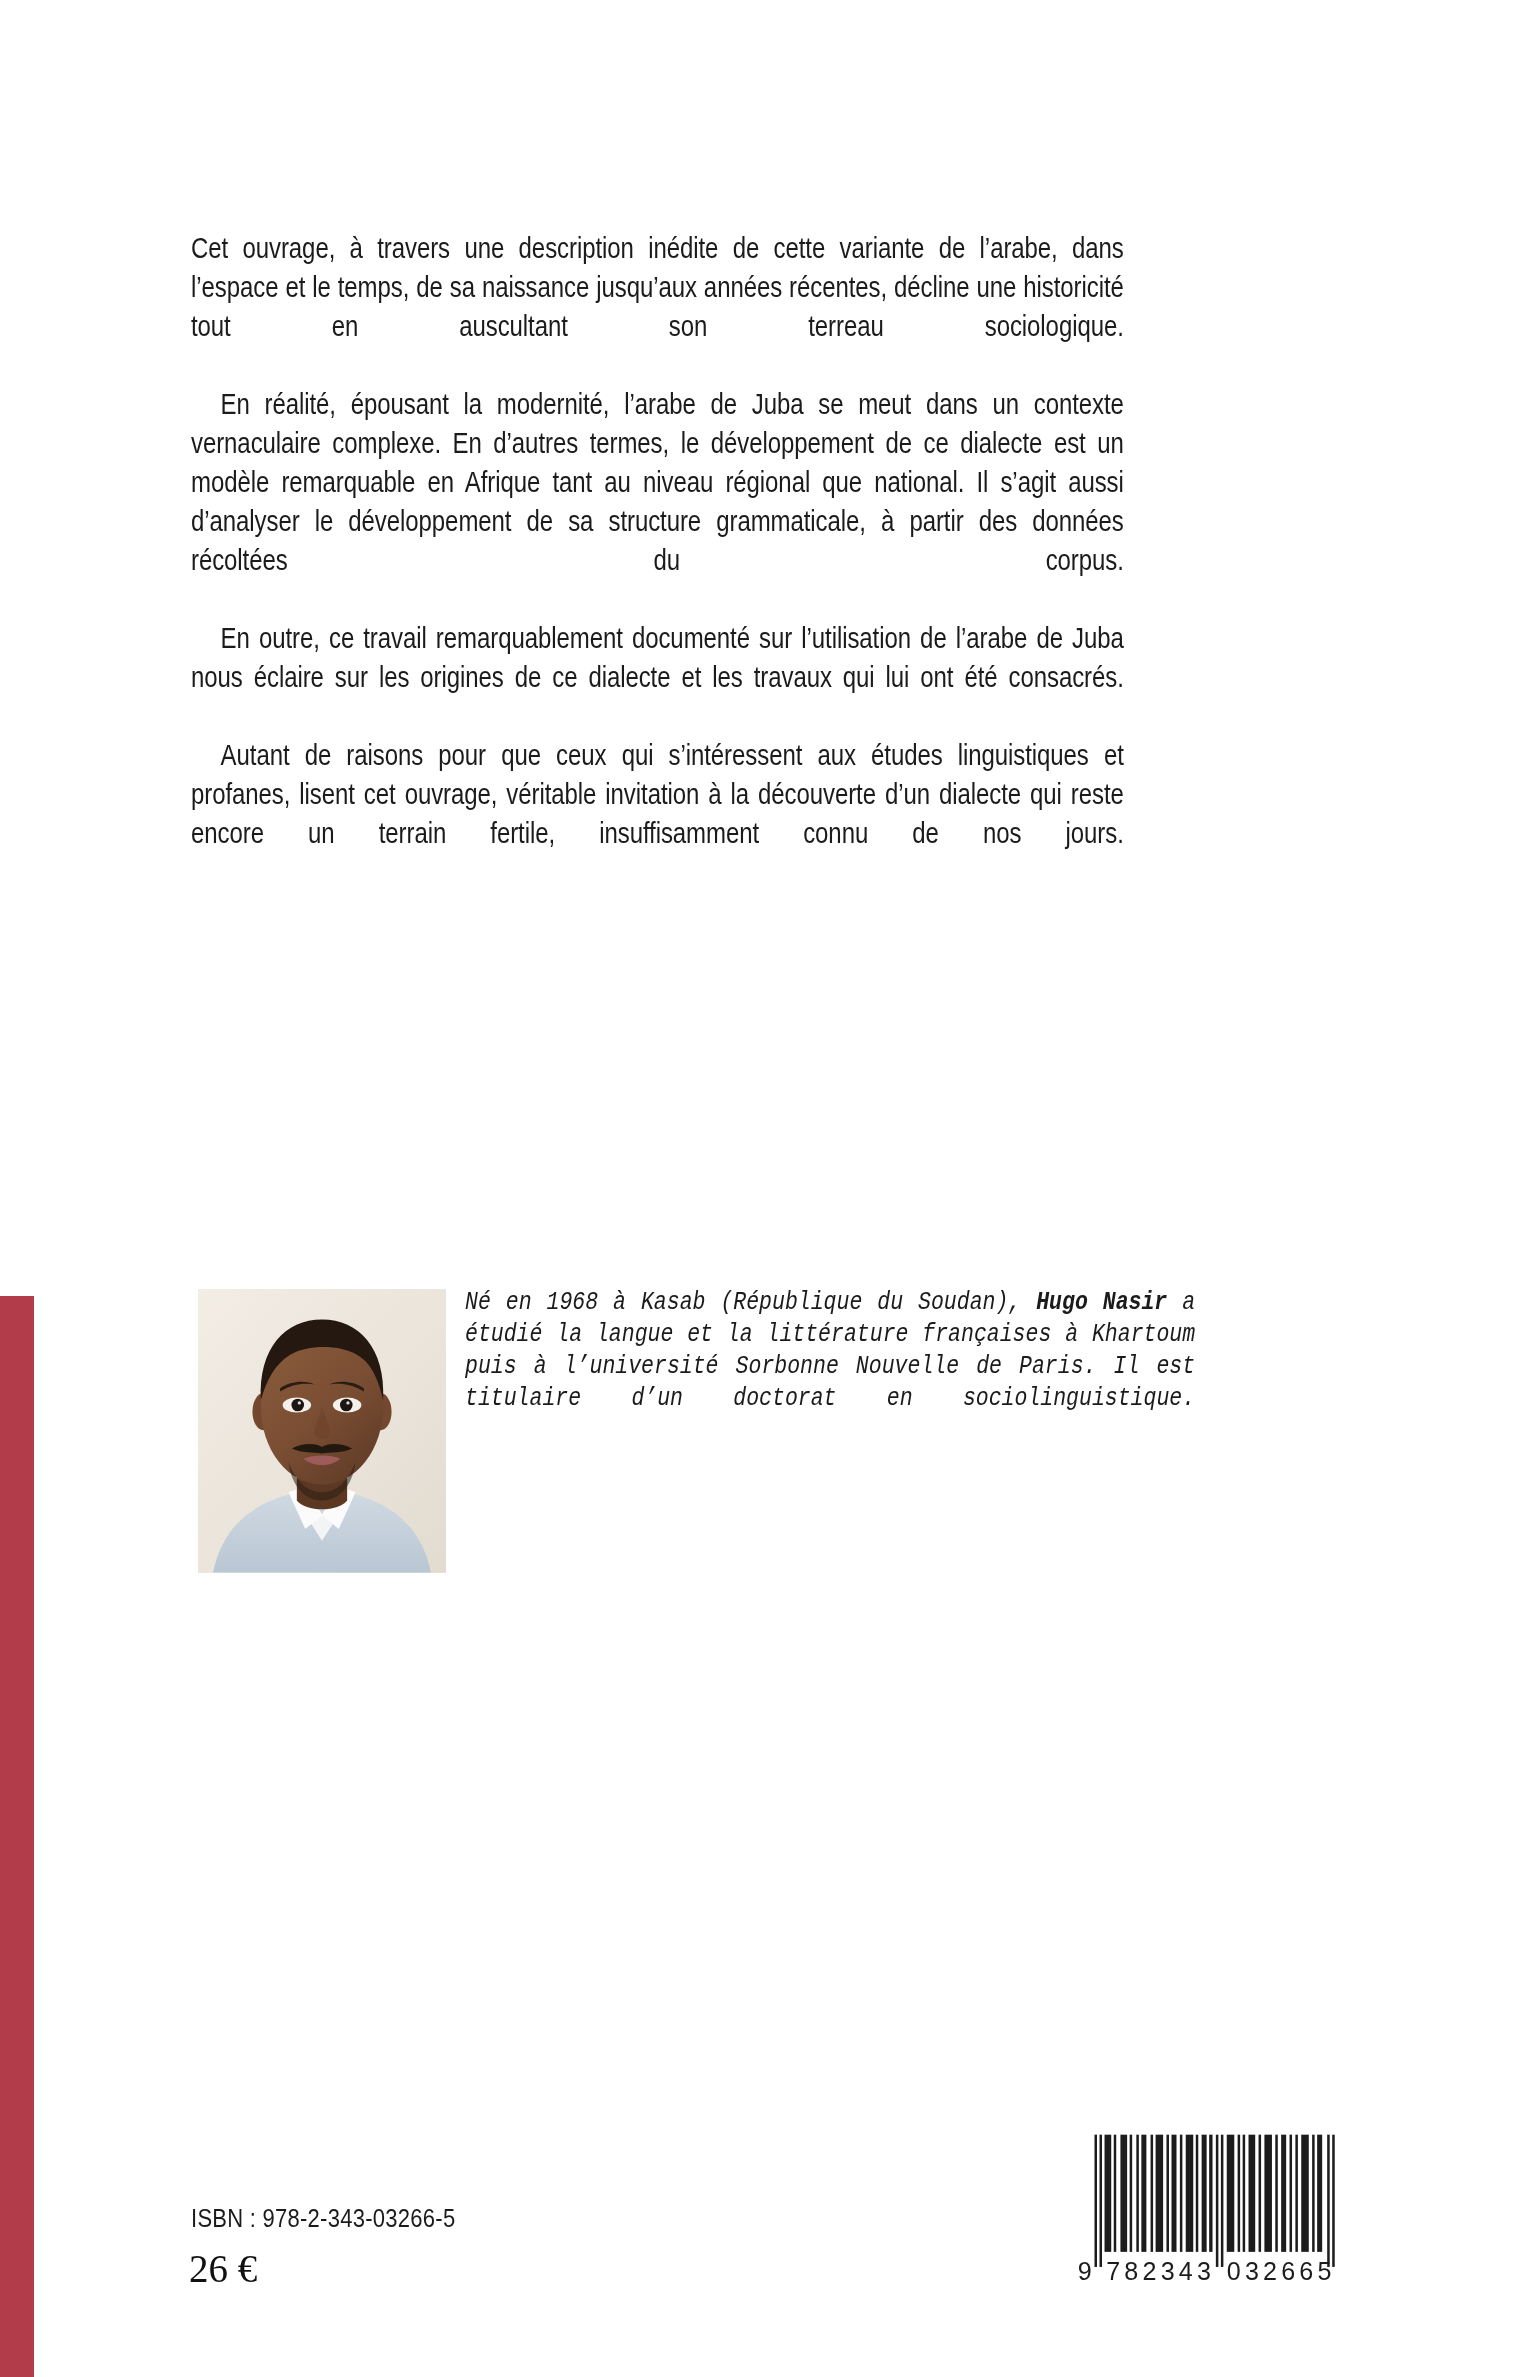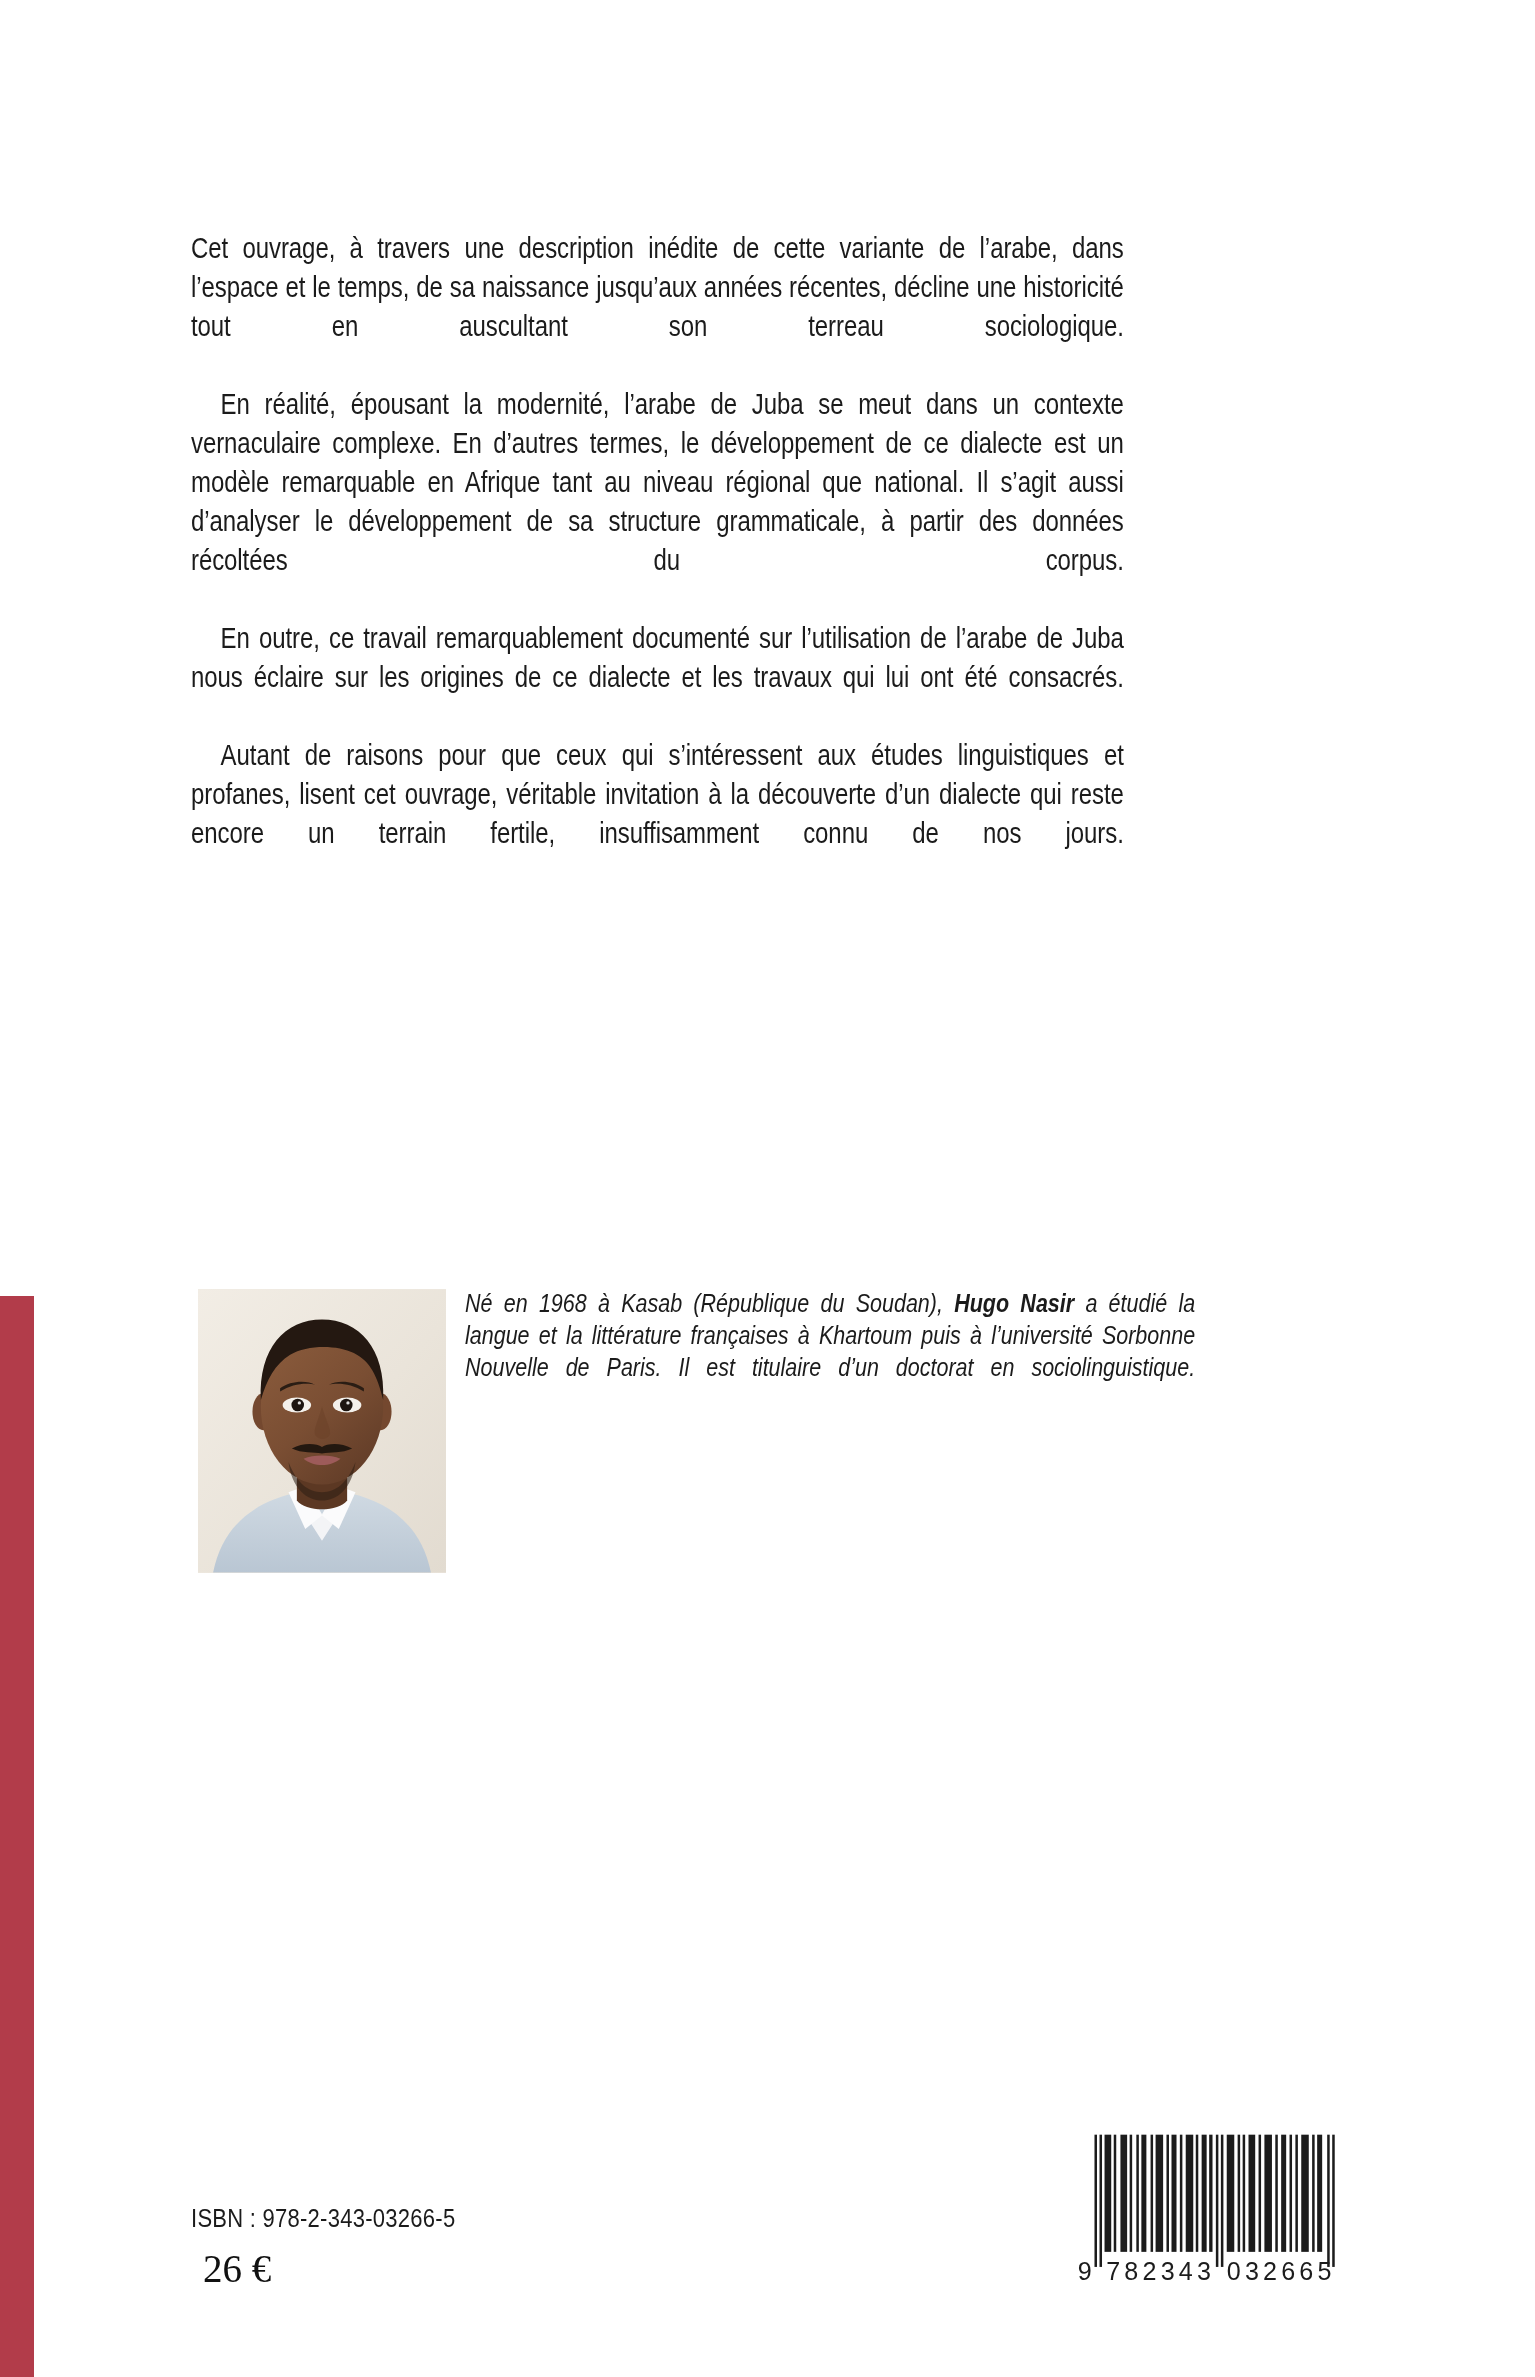--- a/index.html
+++ b/index.html
@@ -56,20 +56,21 @@
     width: 100%;
   }
 
   
   #author-block {
     position: absolute;
     left: 198px;
     top: 1289px;
     width: 1141px;
     height: 294px;
+    font-family: Liberation Mono, monospace;
   }
   #author-photo {
     position: absolute;
     left: 0;
     top: 0;
     width: 248px;
     height: 284px;
     overflow: hidden;
     background: #efeae2;
   }
@@ -114,21 +115,20 @@
   }
   #price {
     position: absolute;
     left: 189px;
     top: 2247px;
     font-family: "Liberation Serif", "DejaVu Serif", serif;
     font-size: 39px;
     line-height: 44px;
     color: #111111;
     white-space: nowrap;
-    margin-left: 14px;
   }
 
   
   #barcode {
     position: absolute;
     left: 1076px;
     top: 2133px;
     width: 268px;
     height: 149px;
   }

